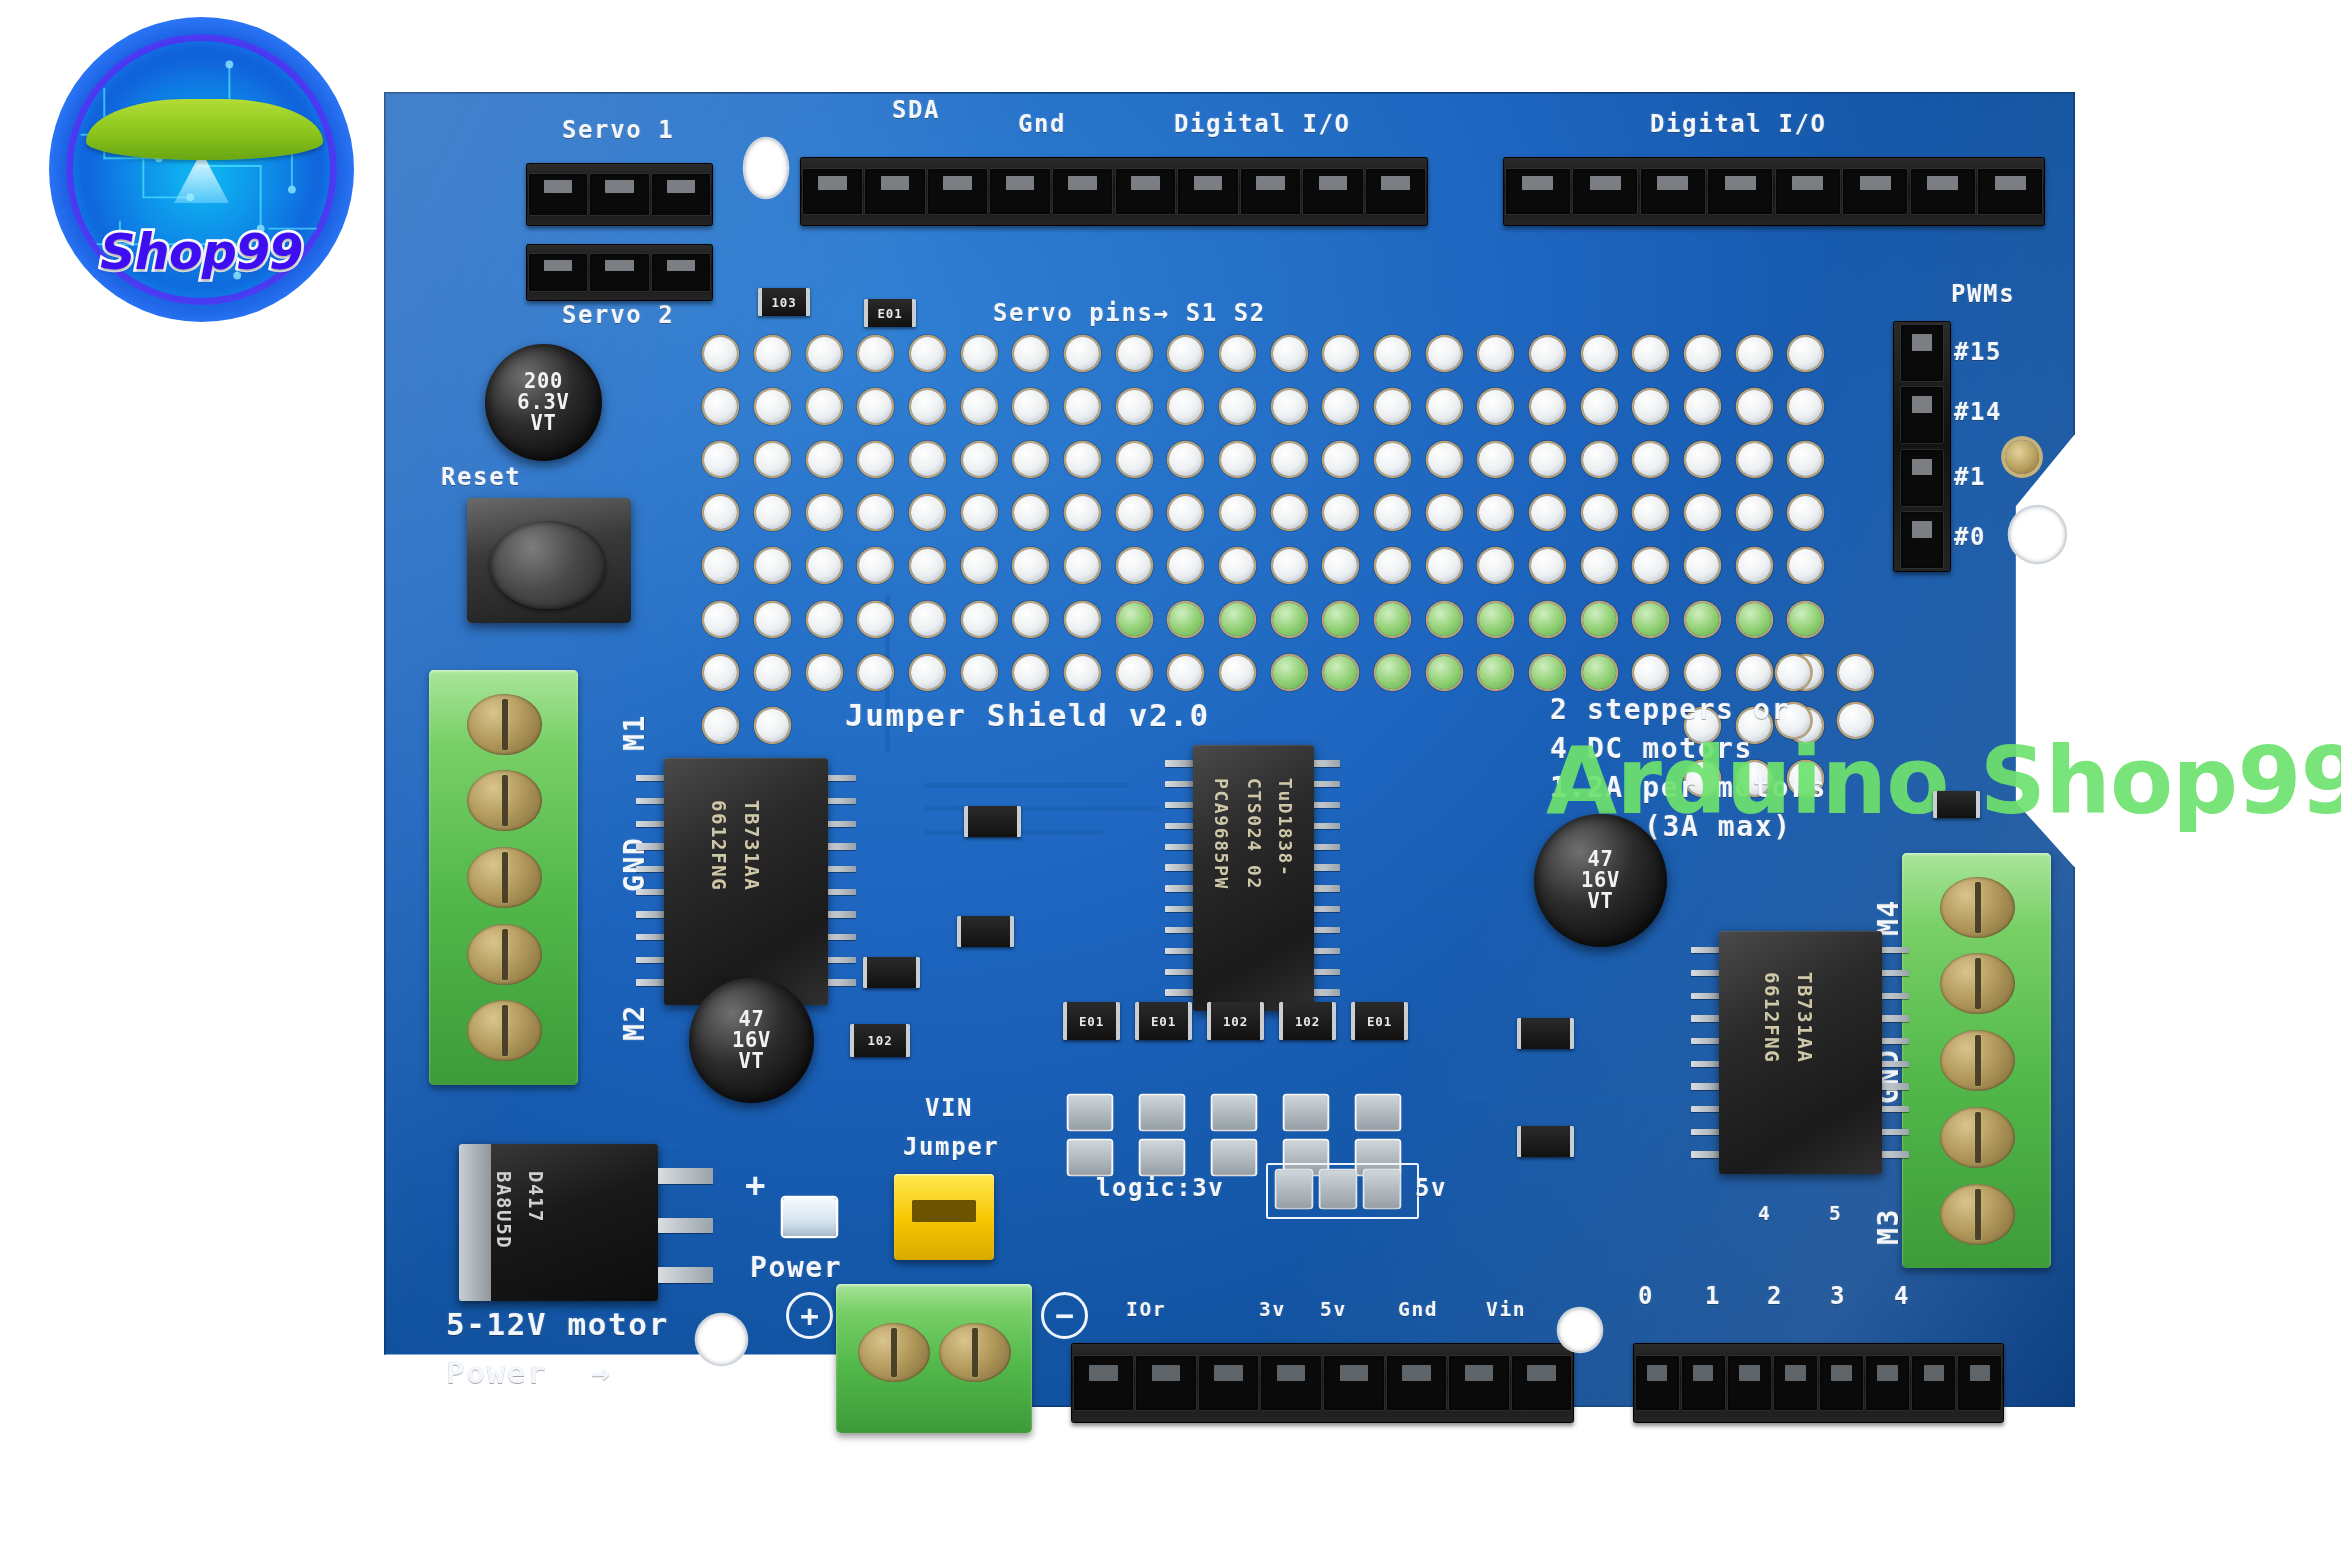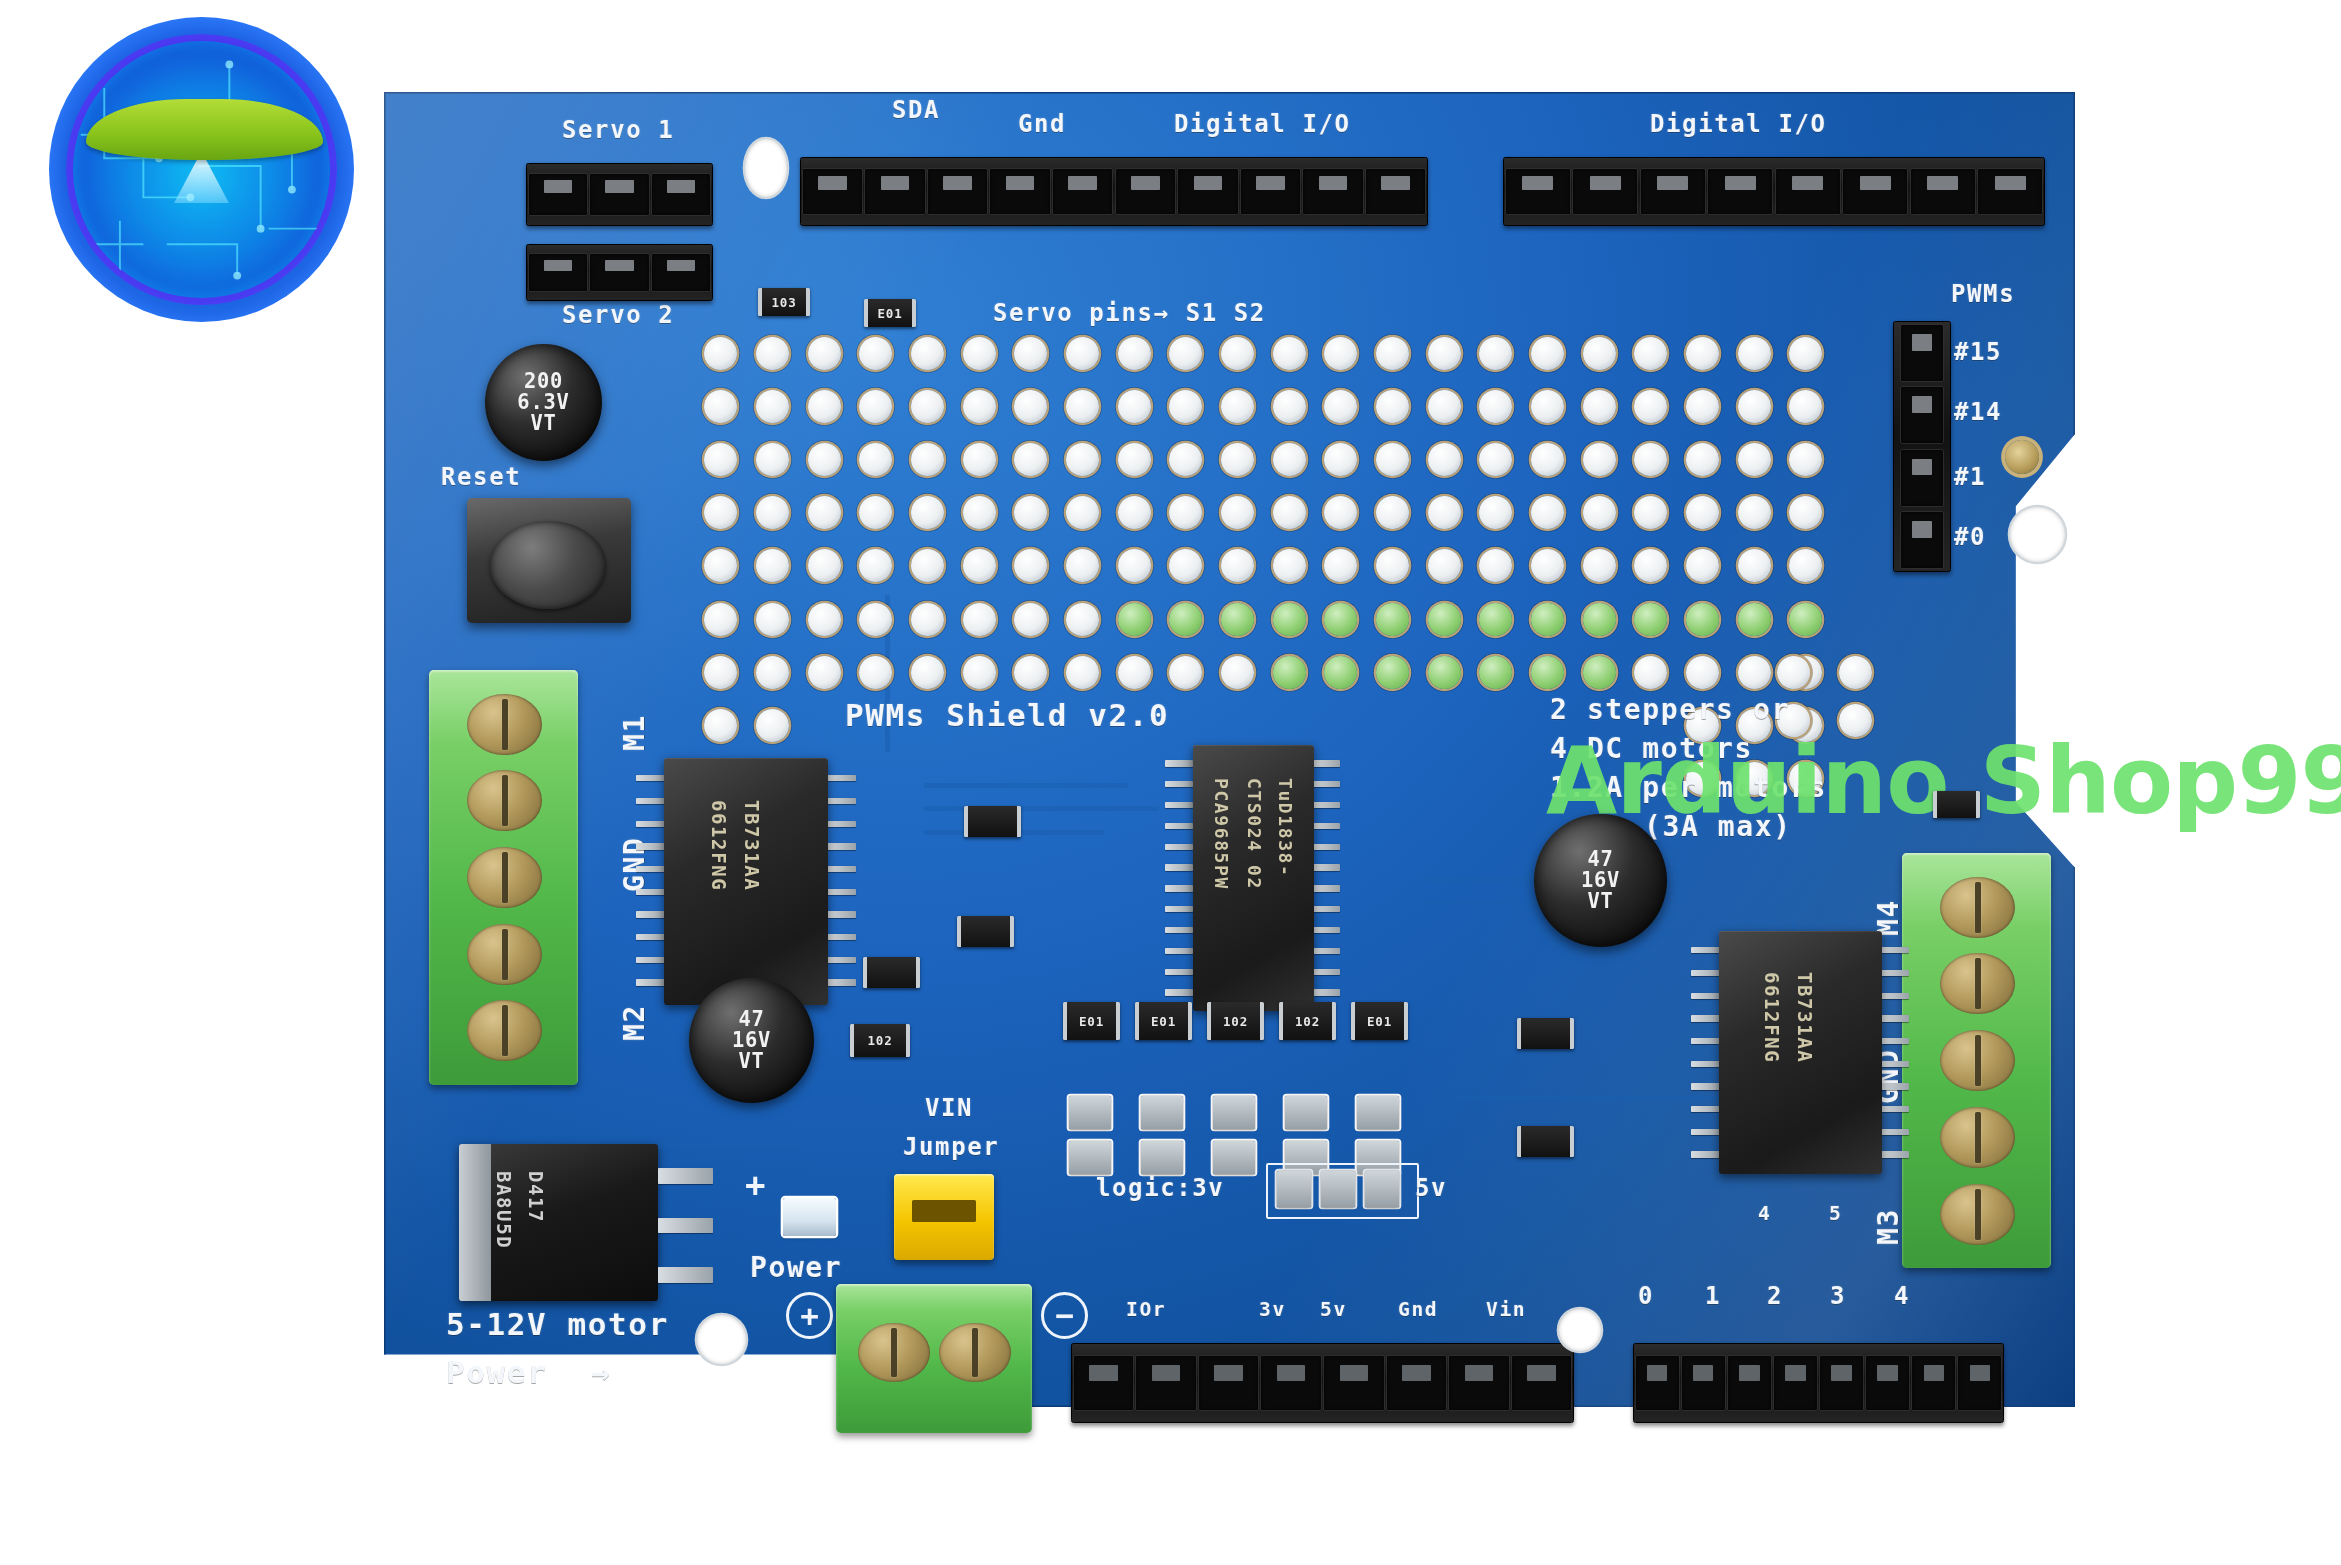--- a/index.html
+++ b/index.html
@@ -419,21 +419,21 @@
       <div class="via" style="left: 756px; top: 762px; width: 33px; height: 33px;"></div>
       <div class="via" style="left: 1686px; top: 762px; width: 33px; height: 33px;"></div>
       <div class="via" style="left: 1738px; top: 762px; width: 33px; height: 33px;"></div>
       <div class="via" style="left: 1789px; top: 762px; width: 33px; height: 33px;"></div>
       <div class="via" style="left: 1777px; top: 656px; width: 33px; height: 33px;"></div>
       <div class="via" style="left: 1839px; top: 656px; width: 33px; height: 33px;"></div>
       <div class="via" style="left: 1777px; top: 704px; width: 33px; height: 33px;"></div>
       <div class="via" style="left: 1839px; top: 704px; width: 33px; height: 33px;"></div>
     </div>
 
-  <div class="silk xl" style="left:845px;top:697px;">PWMs Shield v2.0</div>
+  <div class="silk xl" style="left:845px;top:697px;">Jumper Shield v2.0</div>
 
   <div class="silk lg" style="left:1550px;top:693px;">2 steppers or</div>
   <div class="silk lg" style="left:1550px;top:732px;">4 DC motors</div>
   <div class="silk lg" style="left:1550px;top:771px;">1.2A per motors</div>
   <div class="silk lg" style="left:1644px;top:810px;">(3A max)</div>
 
   <div class="wmgreen">Arduino Shop99</div>
 
   <div class="term" style="left:429px;top:670px;width:149px;height:415px;"></div>
   <div class="screw" style="left:467px;top:694px;width:75px;height:61px;"></div>
@@ -685,16 +685,17 @@
             <circle cx="60" cy="300" r="5"></circle>
           <circle cx="240" cy="240" r="5"></circle>
             <circle cx="20" cy="260" r="5"></circle>
           <circle cx="110" cy="150" r="5"></circle>
             <circle cx="200" cy="30" r="5"></circle>
         </g>
       </svg>
     </div>
     <div class="tri"></div>
     <div class="leaf"></div>
+    <div class="w2">Shop99</div>
   </div>
 
 </div>
 
 
 </body></html>

